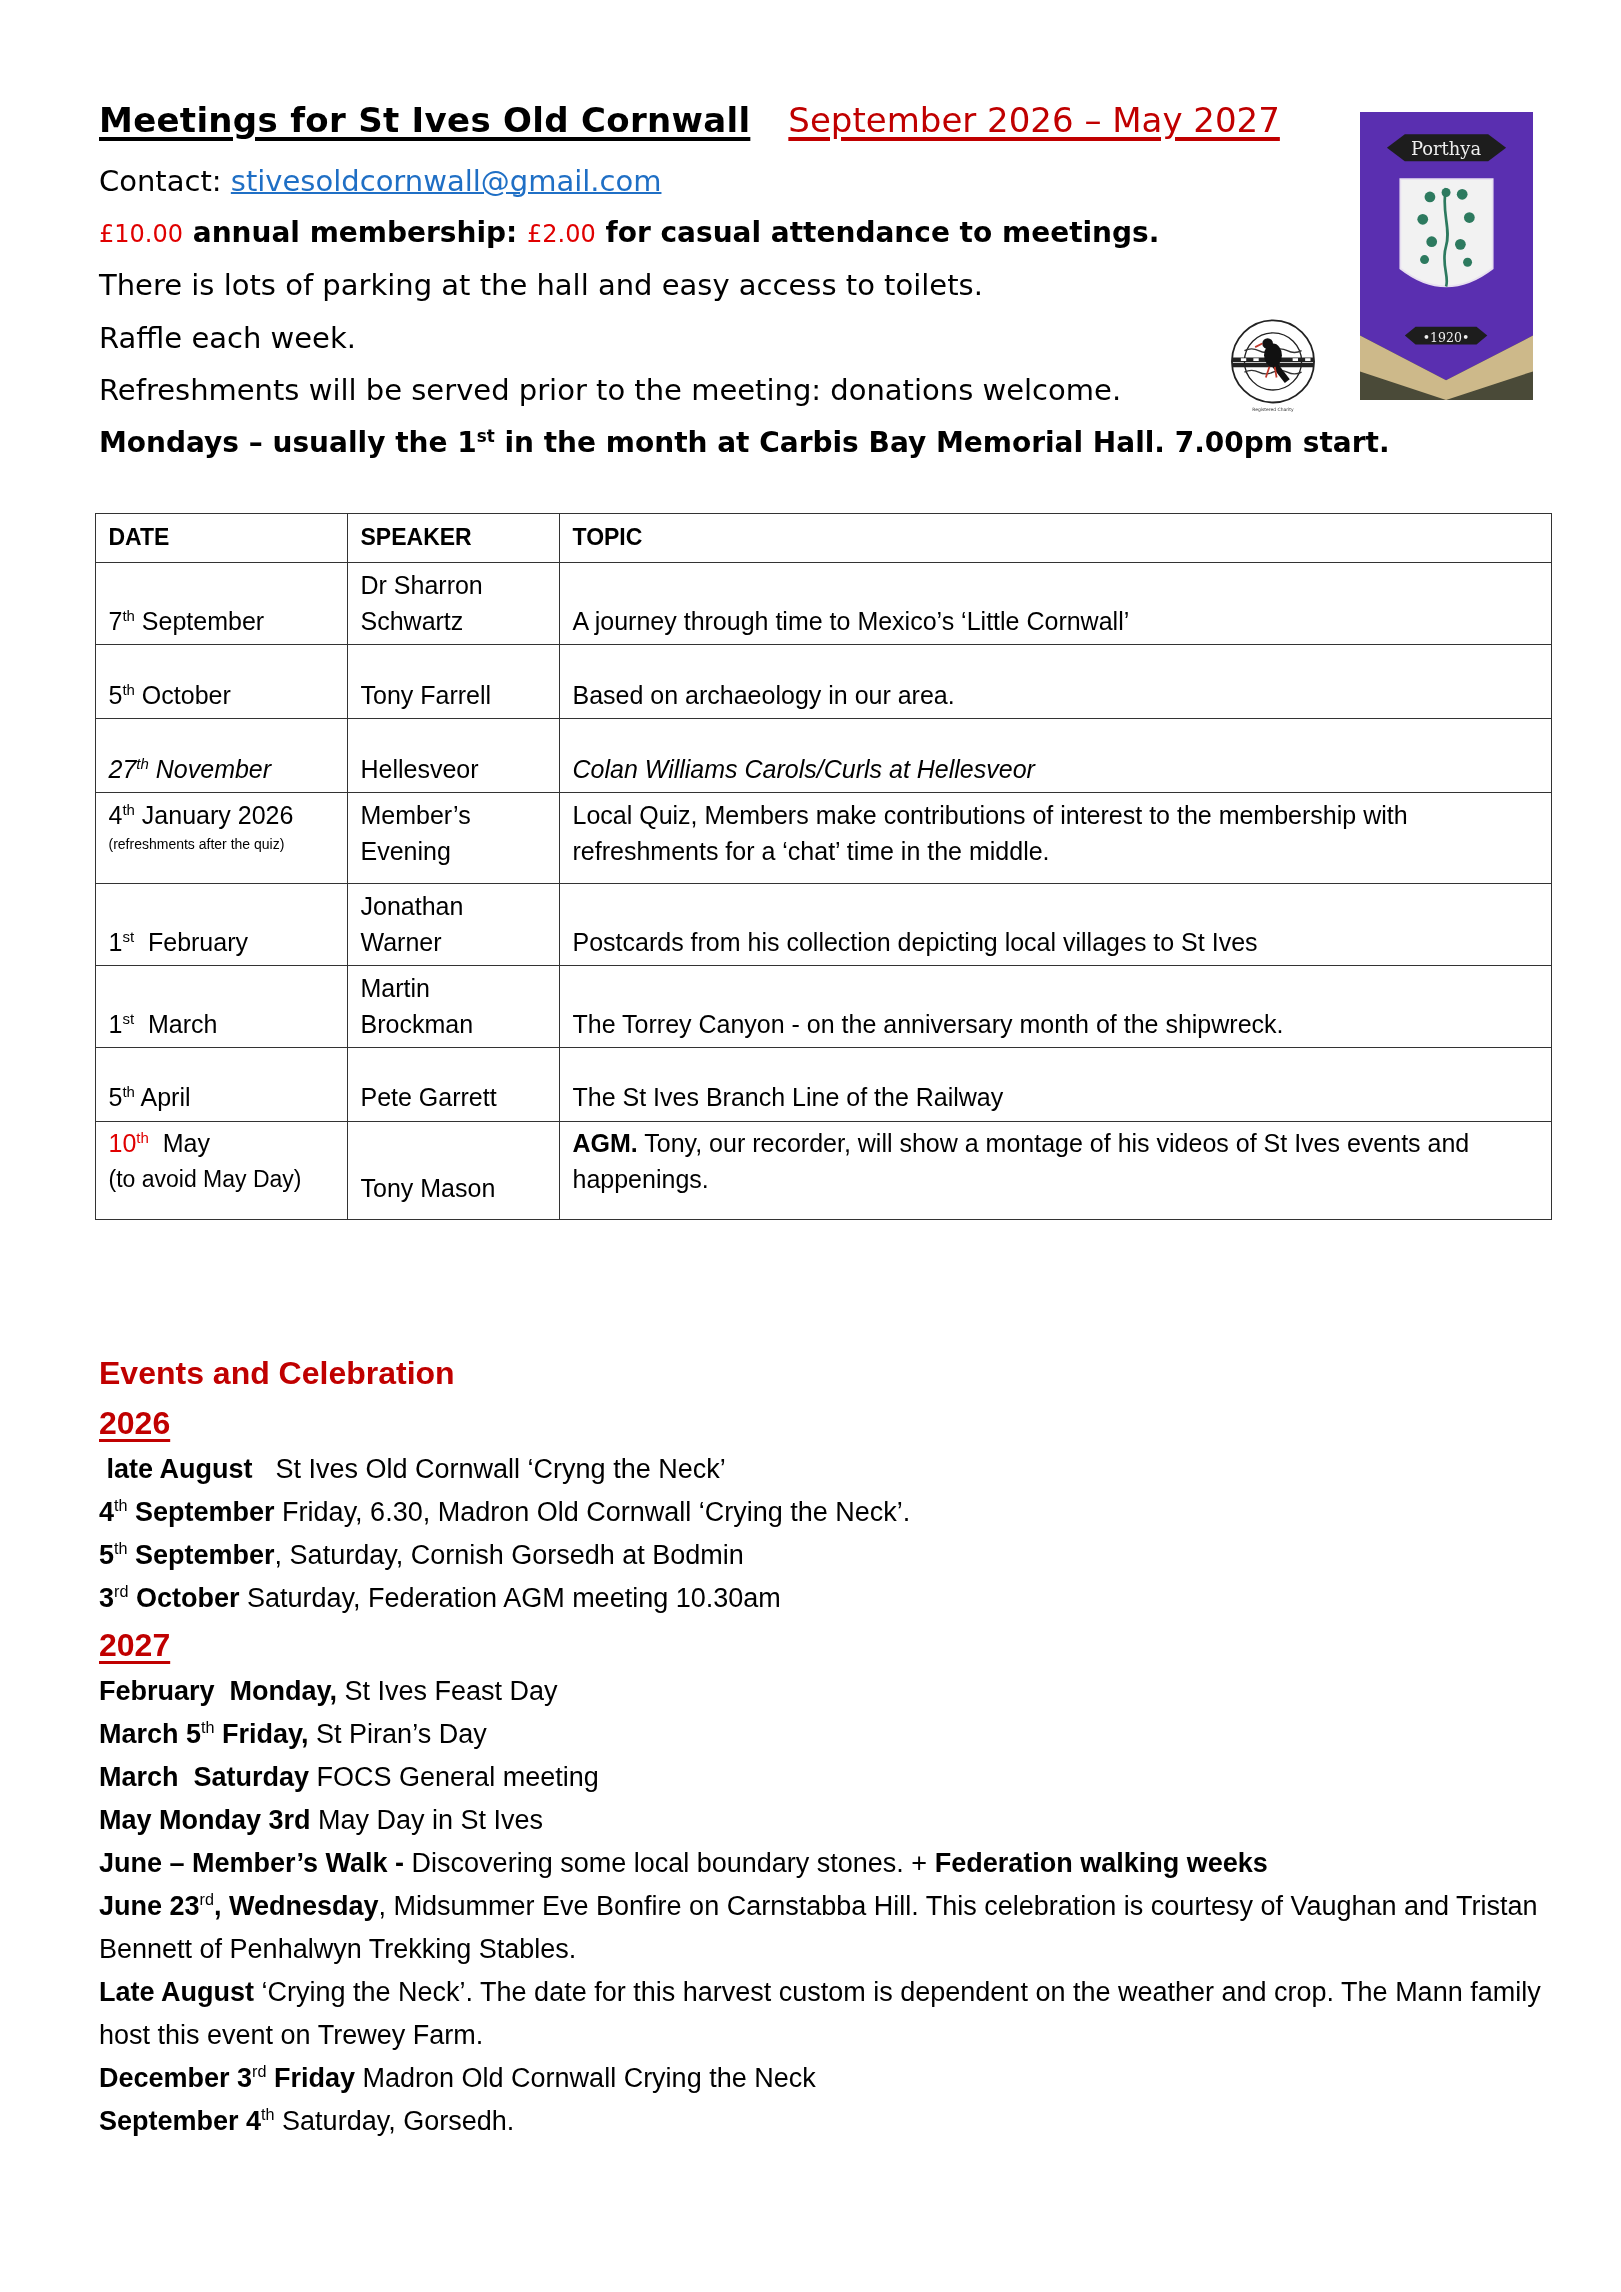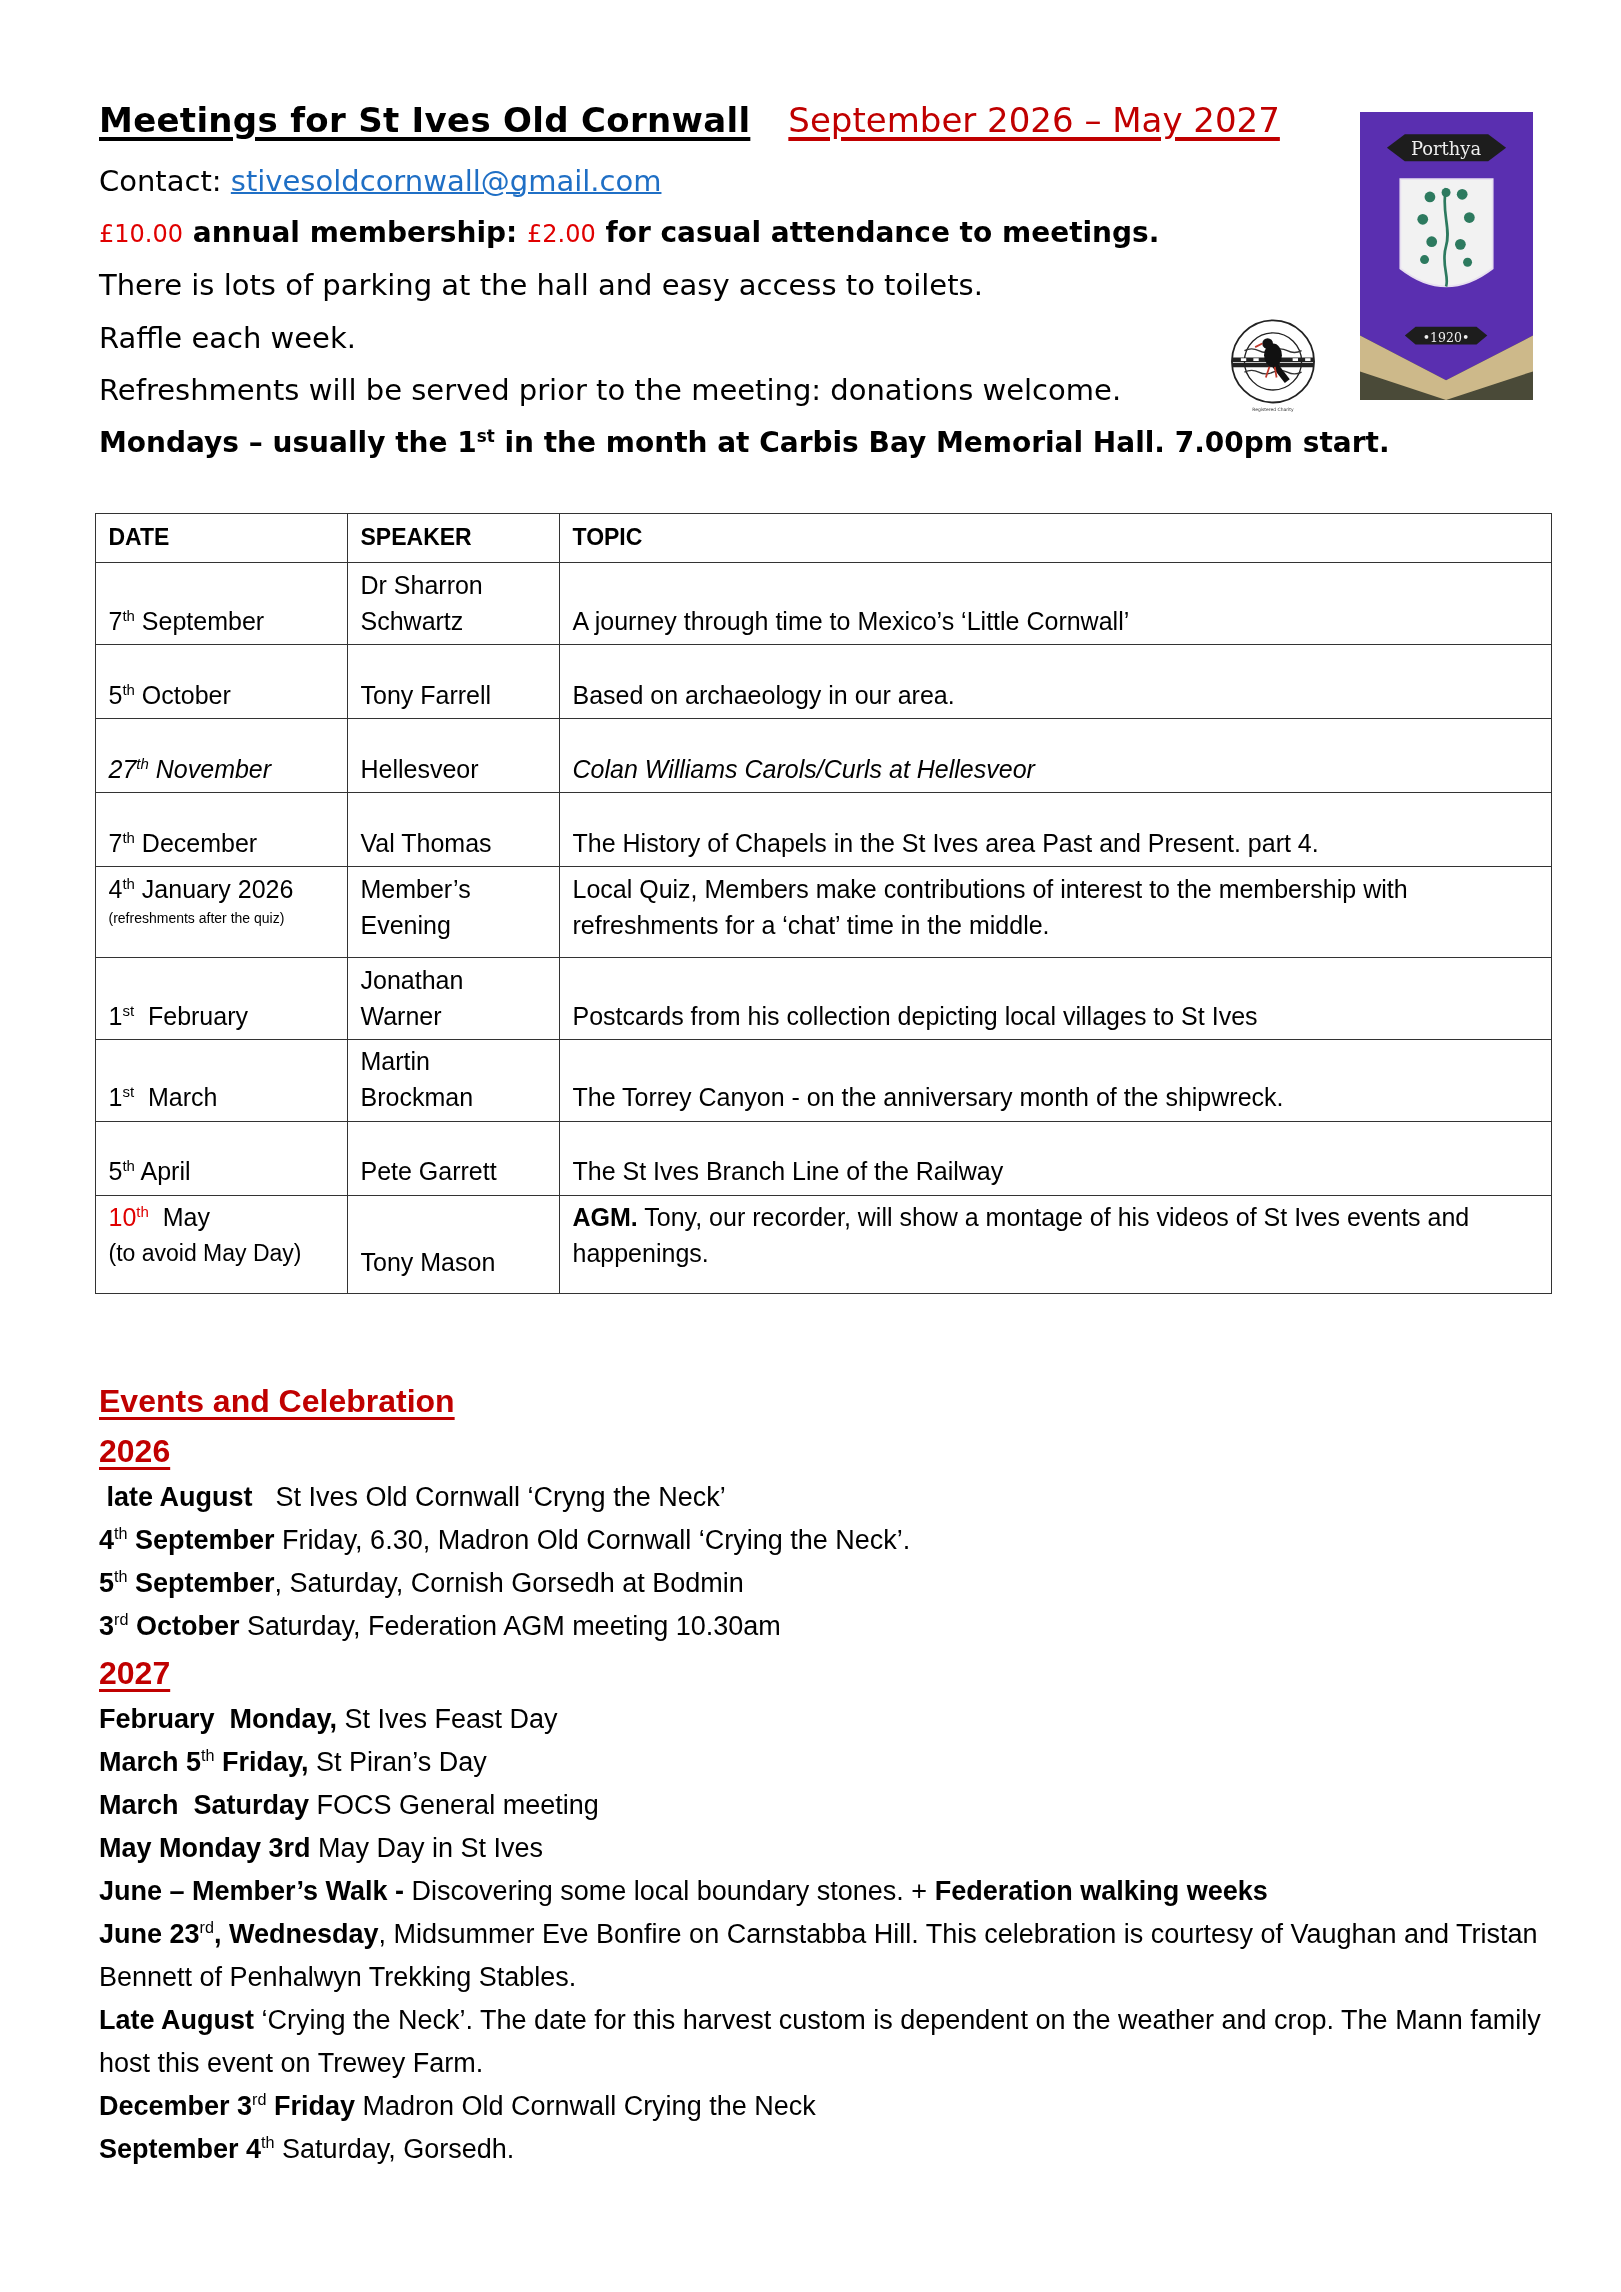--- a/index.html
+++ b/index.html
@@ -33,21 +33,21 @@
   .schedule tr.std td { height: 64px; }
   .schedule tr.tall td { height: 81px; vertical-align: top; }
   .schedule tr.tall td.topic { vertical-align: top; }
   .small-note { font-size: 14px; line-height: 23px; display: block; }
   .italic td { font-style: italic; }
   .italic td.speaker { font-style: normal; }
   .red { color: #e00000; }
 
   
   .events { position: absolute; left: 99px; top: 1348px; width: 1460px; font-family: "Liberation Sans", sans-serif; font-size: 27px; }
-  .ev-title { color: #c00000; font-weight: bold; font-size: 32px; text-decoration: underline; text-decoration-thickness: 2.7px; text-underline-offset: 4.5px; height: 50px; line-height: 50px; margin-top: 28px; }
+  .ev-title { color: #c00000; font-weight: bold; font-size: 32px; text-decoration-thickness: 2.7px; text-underline-offset: 4.5px; height: 50px; line-height: 50px; }
   .ev-year { color: #c00000; font-weight: bold; font-size: 32px; text-decoration: underline; text-decoration-thickness: 2.7px; text-underline-offset: 4.5px; height: 50px; line-height: 50px; }
   .ev-line { line-height: 43px; min-height: 43px; }
   .ev-line b { font-weight: bold; }
   .ev-line .gap { display: inline-block; width: 23px; }
 </style>
 </head>
 <body>
 
 <div class="header hand">
   <div class="hline title-row">
@@ -126,25 +126,20 @@
     <tr class="std">
       <td><span>5</span><sup>th</sup><span> October</span></td>
       <td>Tony Farrell</td>
       <td>Based on archaeology in our area.</td>
     </tr>
     <tr class="std italic">
       <td><span>27</span><sup>th</sup><span> November</span></td>
       <td class="speaker">Hellesveor</td>
       <td>Colan Williams Carols/Curls at Hellesveor</td>
     </tr>
-    <tr class="std">
-      <td><span>7</span><sup>th</sup><span> December</span></td>
-      <td>Val Thomas</td>
-      <td>The History of Chapels in the St Ives area Past and Present. part 4.</td>
-    </tr>
     <tr class="tall">
       <td><span>4</span><sup>th</sup><span> January 2026</span><span class="small-note">(refreshments after the quiz)</span></td>
       <td>Member’s Evening</td>
       <td class="topic">Local Quiz, Members make contributions of interest to the membership with refreshments for a ‘chat’ time in the middle.</td>
     </tr>
     <tr class="std">
       <td><span>1</span><sup>st</sup><span style="white-space:pre">  February</span></td>
       <td>Jonathan Warner</td>
       <td>Postcards from his collection depicting local villages to St Ives</td>
     </tr>

